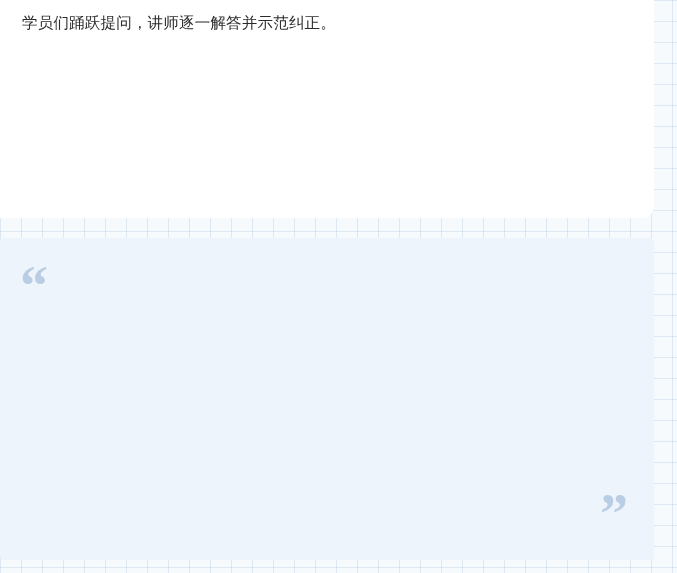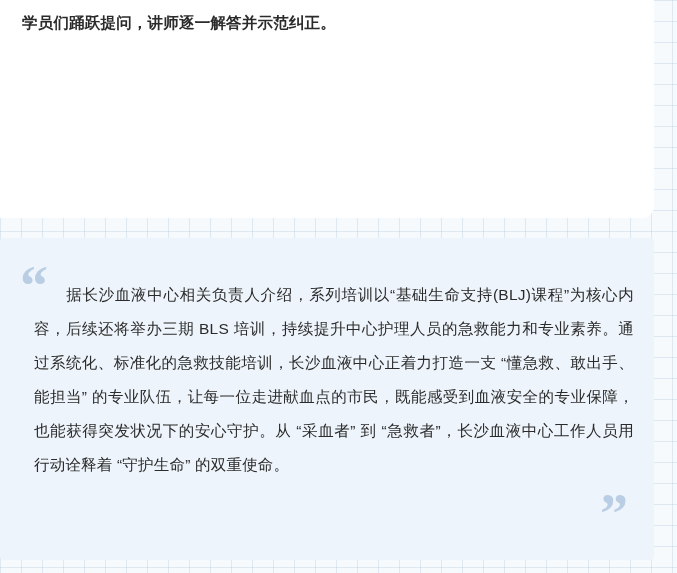--- a/index.html
+++ b/index.html
@@ -39,21 +39,20 @@
     height: 218px;
     background: #ffffff;
     border-bottom-right-radius: 12px;
     box-shadow: 0 0 0 0 rgba(0,0,0,0);
   }
   .card-top .para {
     color: #2b2b2b;
     font-size: 15.5px;
     line-height: 34px;
     letter-spacing: 0.2px;
-    font-weight: bold;
   }
   .lead-line {
     position: absolute;
     left: 22px;
     top: 6px;
     width: 610px;
     text-align: justify;
   }
   .body-para {
     position: absolute;
@@ -110,17 +109,16 @@
 <div class="page"></div>
 
 <div class="content">
 
   <div class="card-top">
     <div class="para lead-line">学员们踊跃提问，讲师逐一解答并示范纠正。</div>
   </div>
 
   <div class="card-quote">
     <span class="quote-mark quote-open">“</span>
-    <div class="quote-text">　　据长沙血液中心相关负责人介绍，系列培训以“基础生命支持(BLJ)课程”为核心内容，后续还将举办三期 BLS 培训，持续提升中心护理人员的急救能力和专业素养。通过系统化、标准化的急救技能培训，长沙血液中心正着力打造一支 “懂急救、敢出手、能担当” 的专业队伍，让每一位走进献血点的市民，既能感受到血液安全的专业保障，也能获得突发状况下的安心守护。从 “采血者” 到 “急救者”，长沙血液中心工作人员用行动诠释着 “守护生命” 的双重使命。</div>
     <span class="quote-mark quote-close">”</span>
   </div>
 
 </div>
 
 </body></html>

